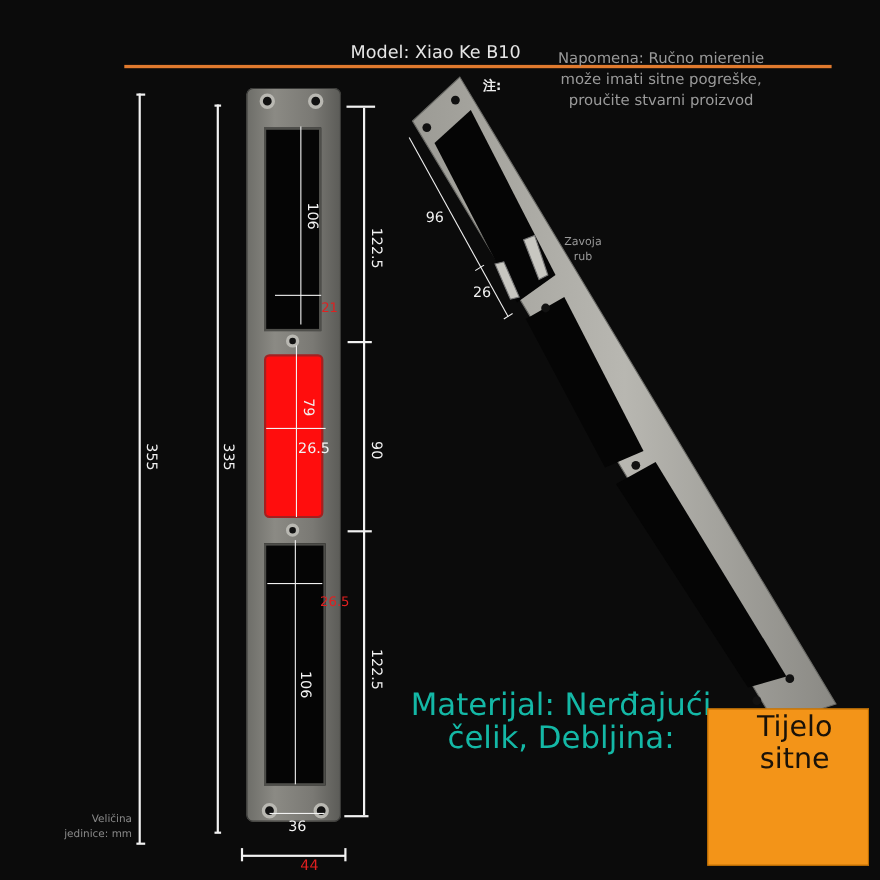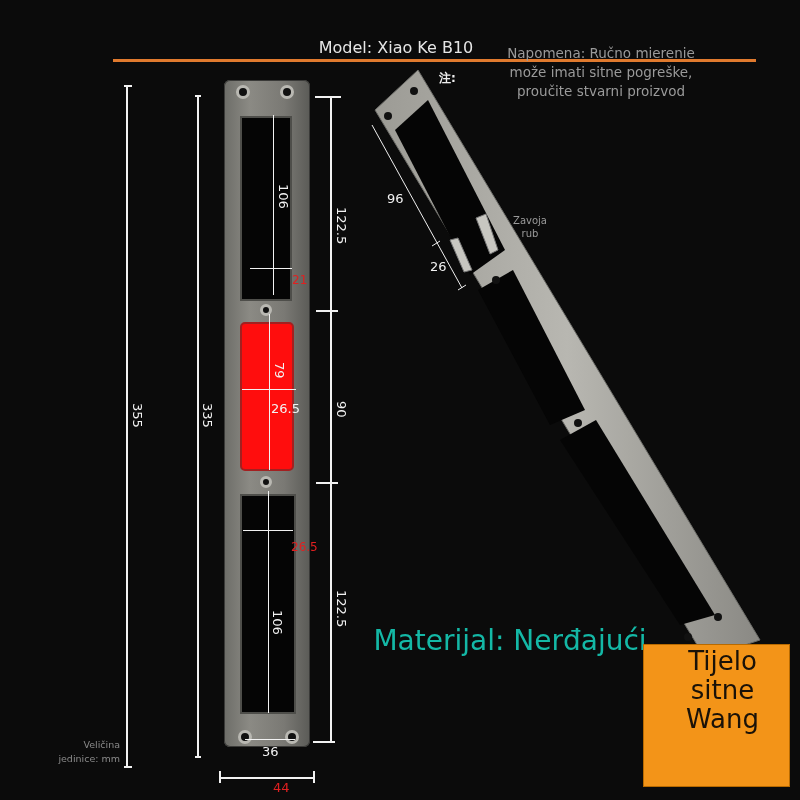--- a/index.html
+++ b/index.html
@@ -130,24 +130,24 @@
 </svg>
 <div class="abs dimtxt h" style="left:387px;top:191px;">96</div>
 <div class="abs dimtxt h" style="left:430px;top:259px;">26</div>
 <div class="abs bend-label">
   <div>Zavoja</div>
   <div>rub</div>
 </div>
 
 <div class="abs material">
   <div>Materijal: Nerđajući</div>
+  <div>čelik, Debljina:</div>
 </div>
 
 <div class="abs badge">
   <div>Tijelo</div>
   <div>sitne</div>
-  <div>Wang</div>
 </div>
 
 <div class="abs units">
   <div>Veličina</div>
   <div>jedinice: mm</div>
 </div>
 
 </body></html>

